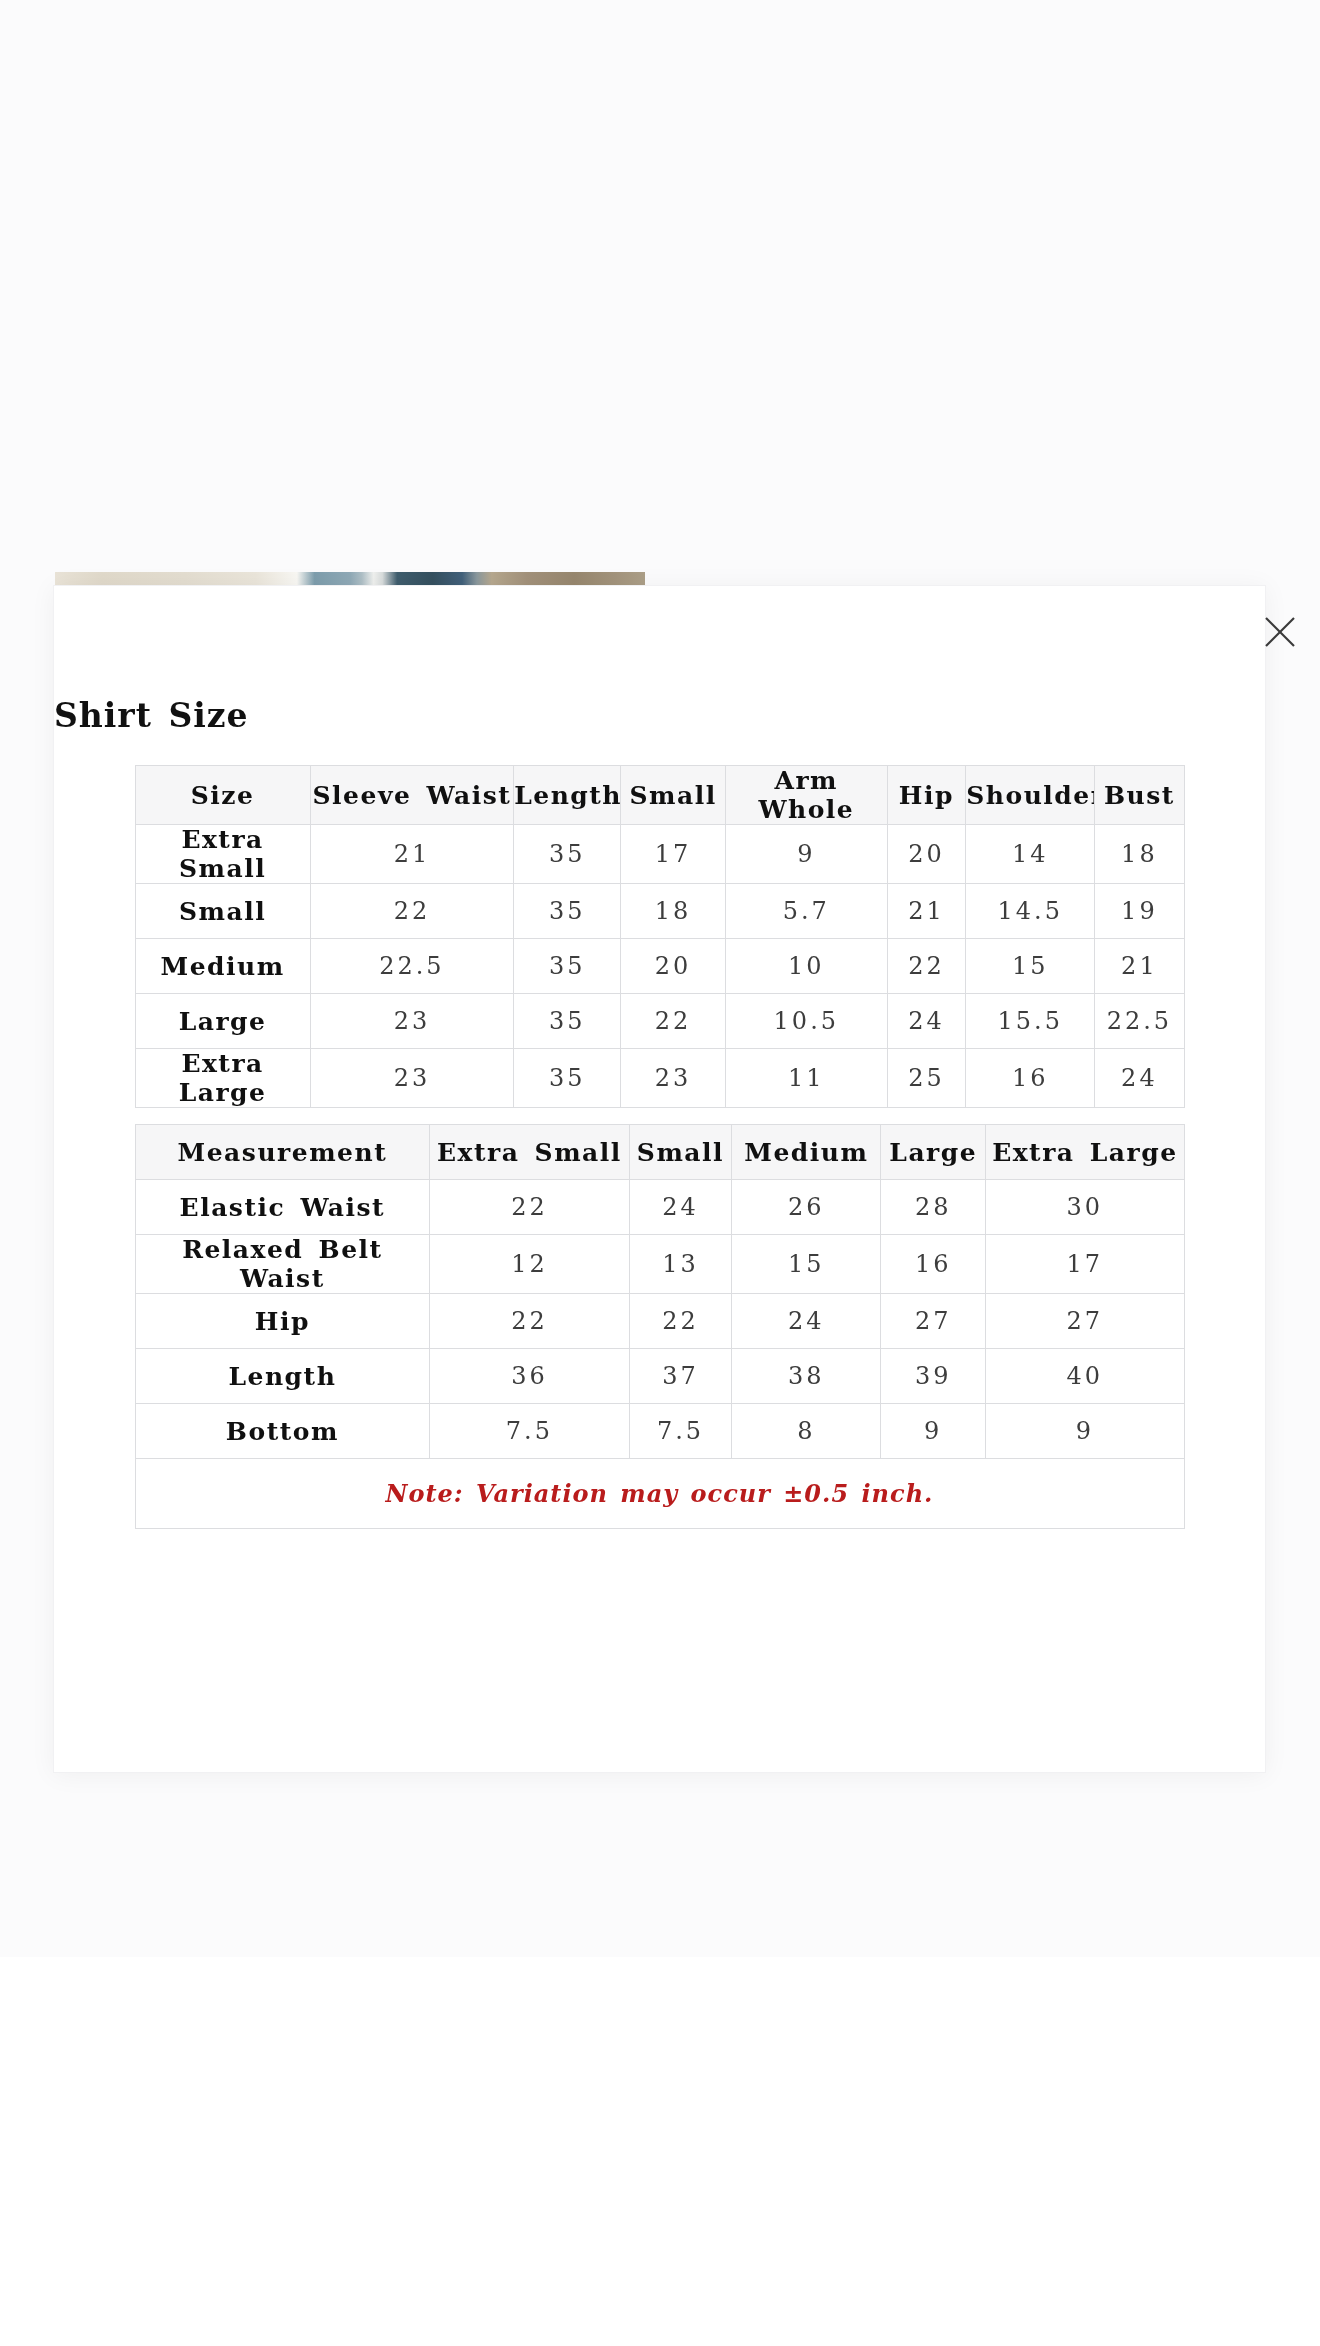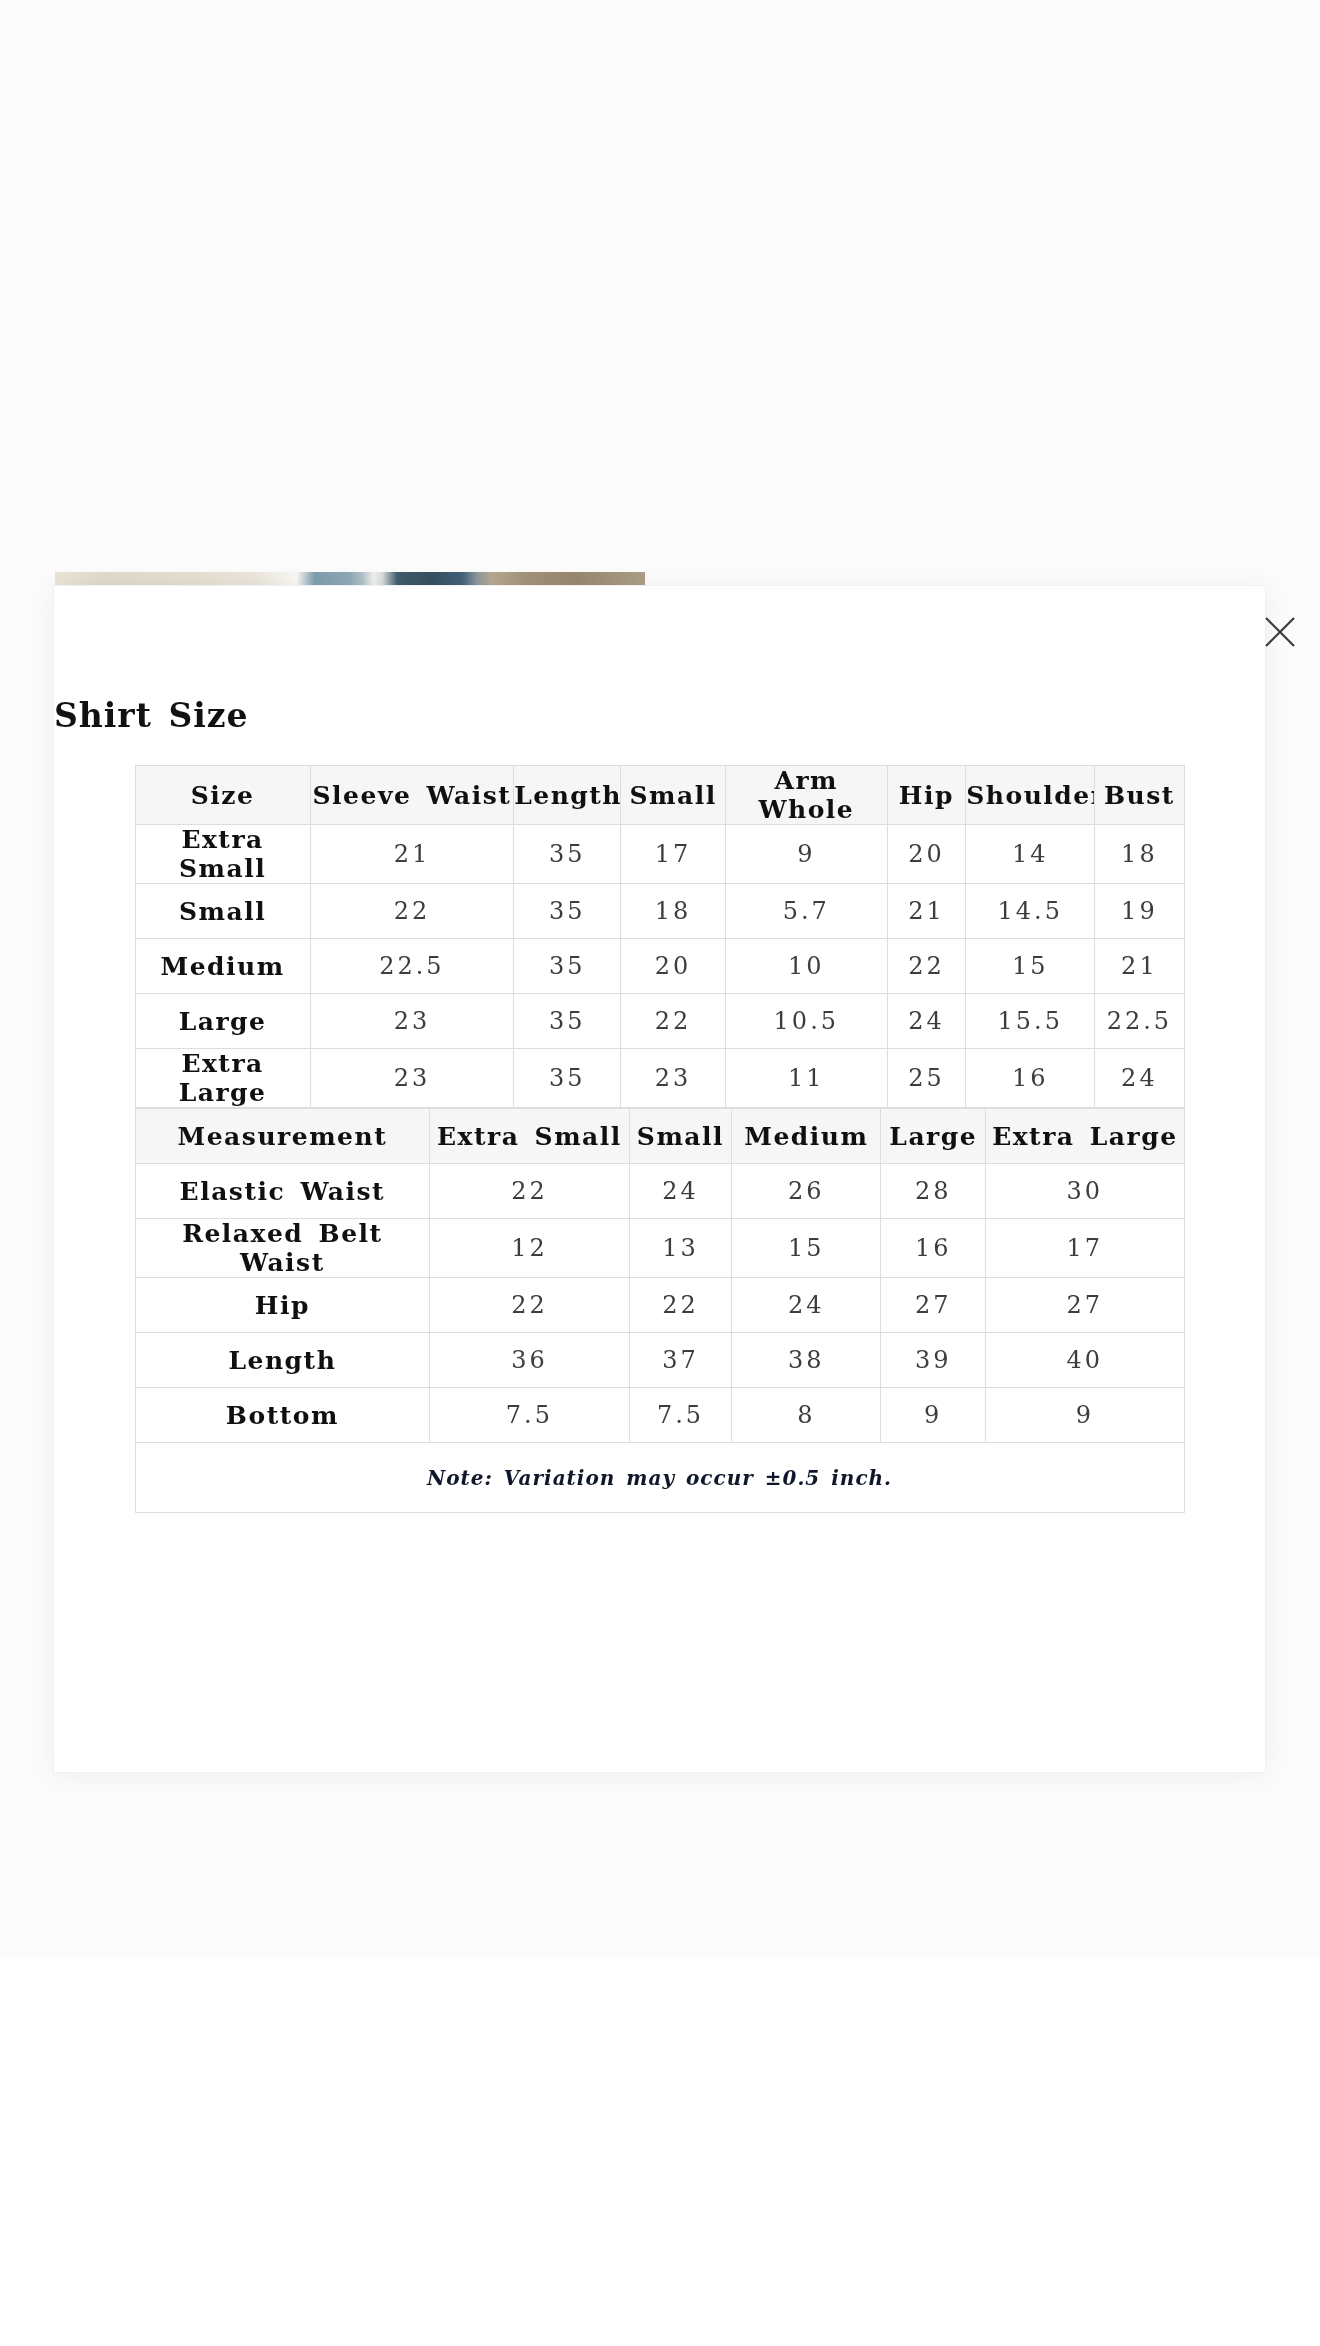--- a/index.html
+++ b/index.html
@@ -50,21 +50,21 @@
     font-size: 33px;
     font-weight: 700;
     letter-spacing: 1px;
     word-spacing: 4px;
     color: #111111;
   }
   .title-shirt   { margin: 110px 0 30px; }
   .title-trouser { margin: 44px 0 28px; }
   table {
     width: 1050px;
-    margin: 0 auto;
+    margin: 16px auto;
     border-collapse: collapse;
     table-layout: fixed;
   }
   th, td {
     border: 1px solid #dcdde0;
     text-align: center;
     vertical-align: middle;
     height: 55px;
     overflow: hidden;
   }
@@ -84,26 +84,26 @@
     color: #101010;
   }
   td.value {
     font-size: 24px;
     font-weight: 400;
     letter-spacing: 3px;
     color: #3d3d3d;
   }
   td.note-cell {
     height: 70px;
-    font-size: 20px;
+    font-size: 24px;
     font-weight: 700;
     font-style: italic;
     letter-spacing: 1px;
     word-spacing: 3px;
-    color: #0f172a;
+    color: #b91c1c;
     text-align: center;
   }
 </style>
 </head>
 <body>
 
 <div class="backdrop"></div>
 
 <div class="photo-strip"></div>
 

